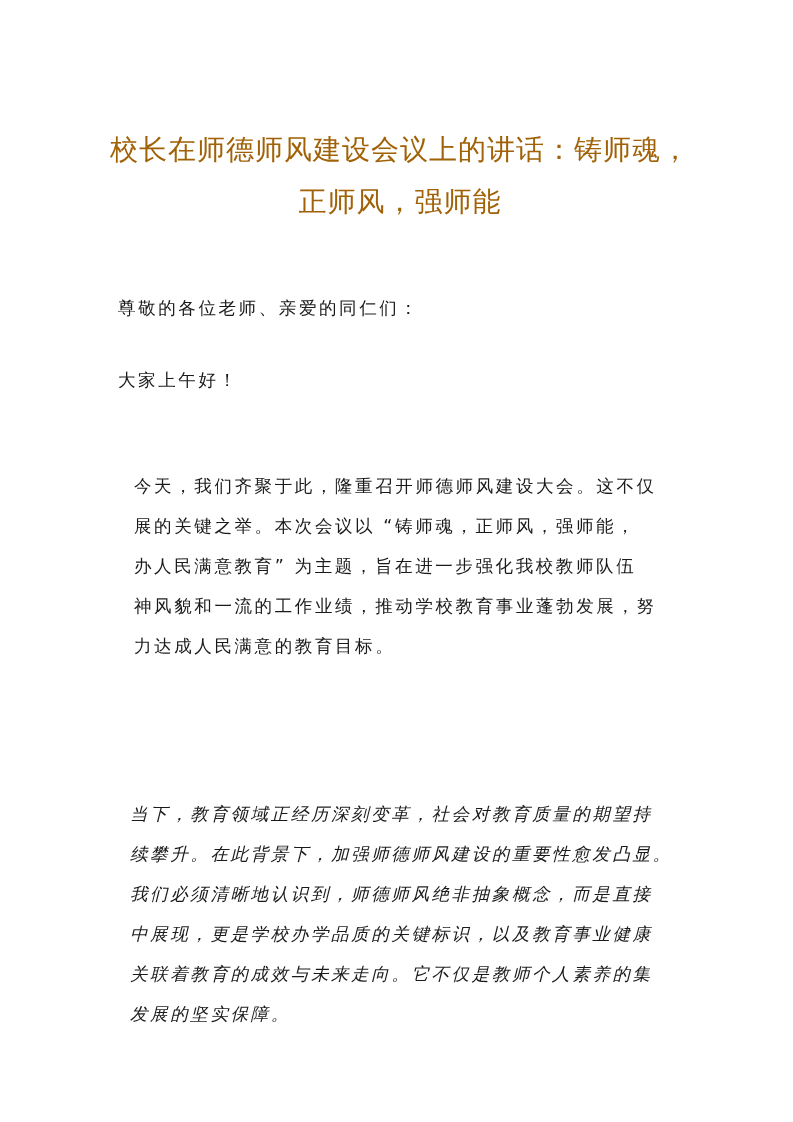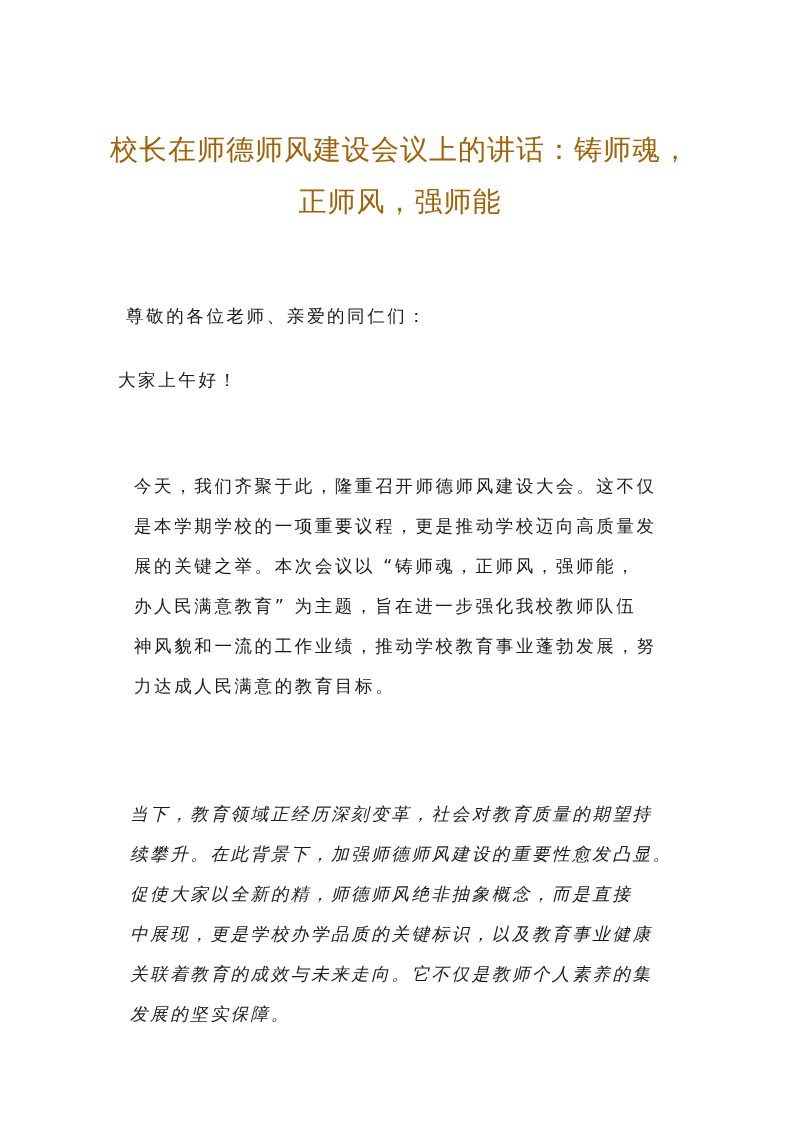--- a/index.html
+++ b/index.html
@@ -14,38 +14,37 @@
 </style>
 </head>
 <body>
 
 <div>
   <h1 class="title" style="margin:0;font-weight:normal;">
     <span class="t2">校长在师德师风建设会议上的讲话：铸师魂，</span>
     <span class="t2">正师风，强师能</span>
   </h1>
 
-  <p class="para" style="top:288px;margin:8px;">
+  <p class="para" style="top:288px;margin:0;">
     <span class="line">尊敬的各位老师、亲爱的同仁们：</span>
   </p>
 
   <p class="para" style="top:360px;margin:0;">
     <span class="line">大家上午好！</span>
   </p>
 
   <p class="para" style="top:450px;margin:16px;">
     <span class="line">今天，我们齐聚于此，隆重召开师德师风建设大会。这不仅</span>
-    <span class="line">是本学期学校的一项重要议程，更是推动学校迈向高质量发</span>
     <span class="line">展的关键之举。本次会议以 “铸师魂，正师风，强师能，</span>
     <span class="line">办人民满意教育” 为主题，旨在进一步强化我校教师队伍</span>
     <span class="line">神风貌和一流的工作业绩，推动学校教育事业蓬勃发展，努</span>
     <span class="line">力达成人民满意的教育目标。</span>
   </p>
 
   <p class="para" style="top:782px;margin:12px;font-style:italic;">
     <span class="line">当下，教育领域正经历深刻变革，社会对教育质量的期望持</span>
     <span class="line">续攀升。在此背景下，加强师德师风建设的重要性愈发凸显。</span>
-    <span class="line">促使大家以全新的精，师德师风绝非抽象概念，而是直接</span>
+    <span class="line">我们必须清晰地认识到，师德师风绝非抽象概念，而是直接</span>
     <span class="line">中展现，更是学校办学品质的关键标识，以及教育事业健康</span>
     <span class="line">关联着教育的成效与未来走向。它不仅是教师个人素养的集</span>
     <span class="line">发展的坚实保障。</span>
   </p>
 </div>
 
 </body></html>

